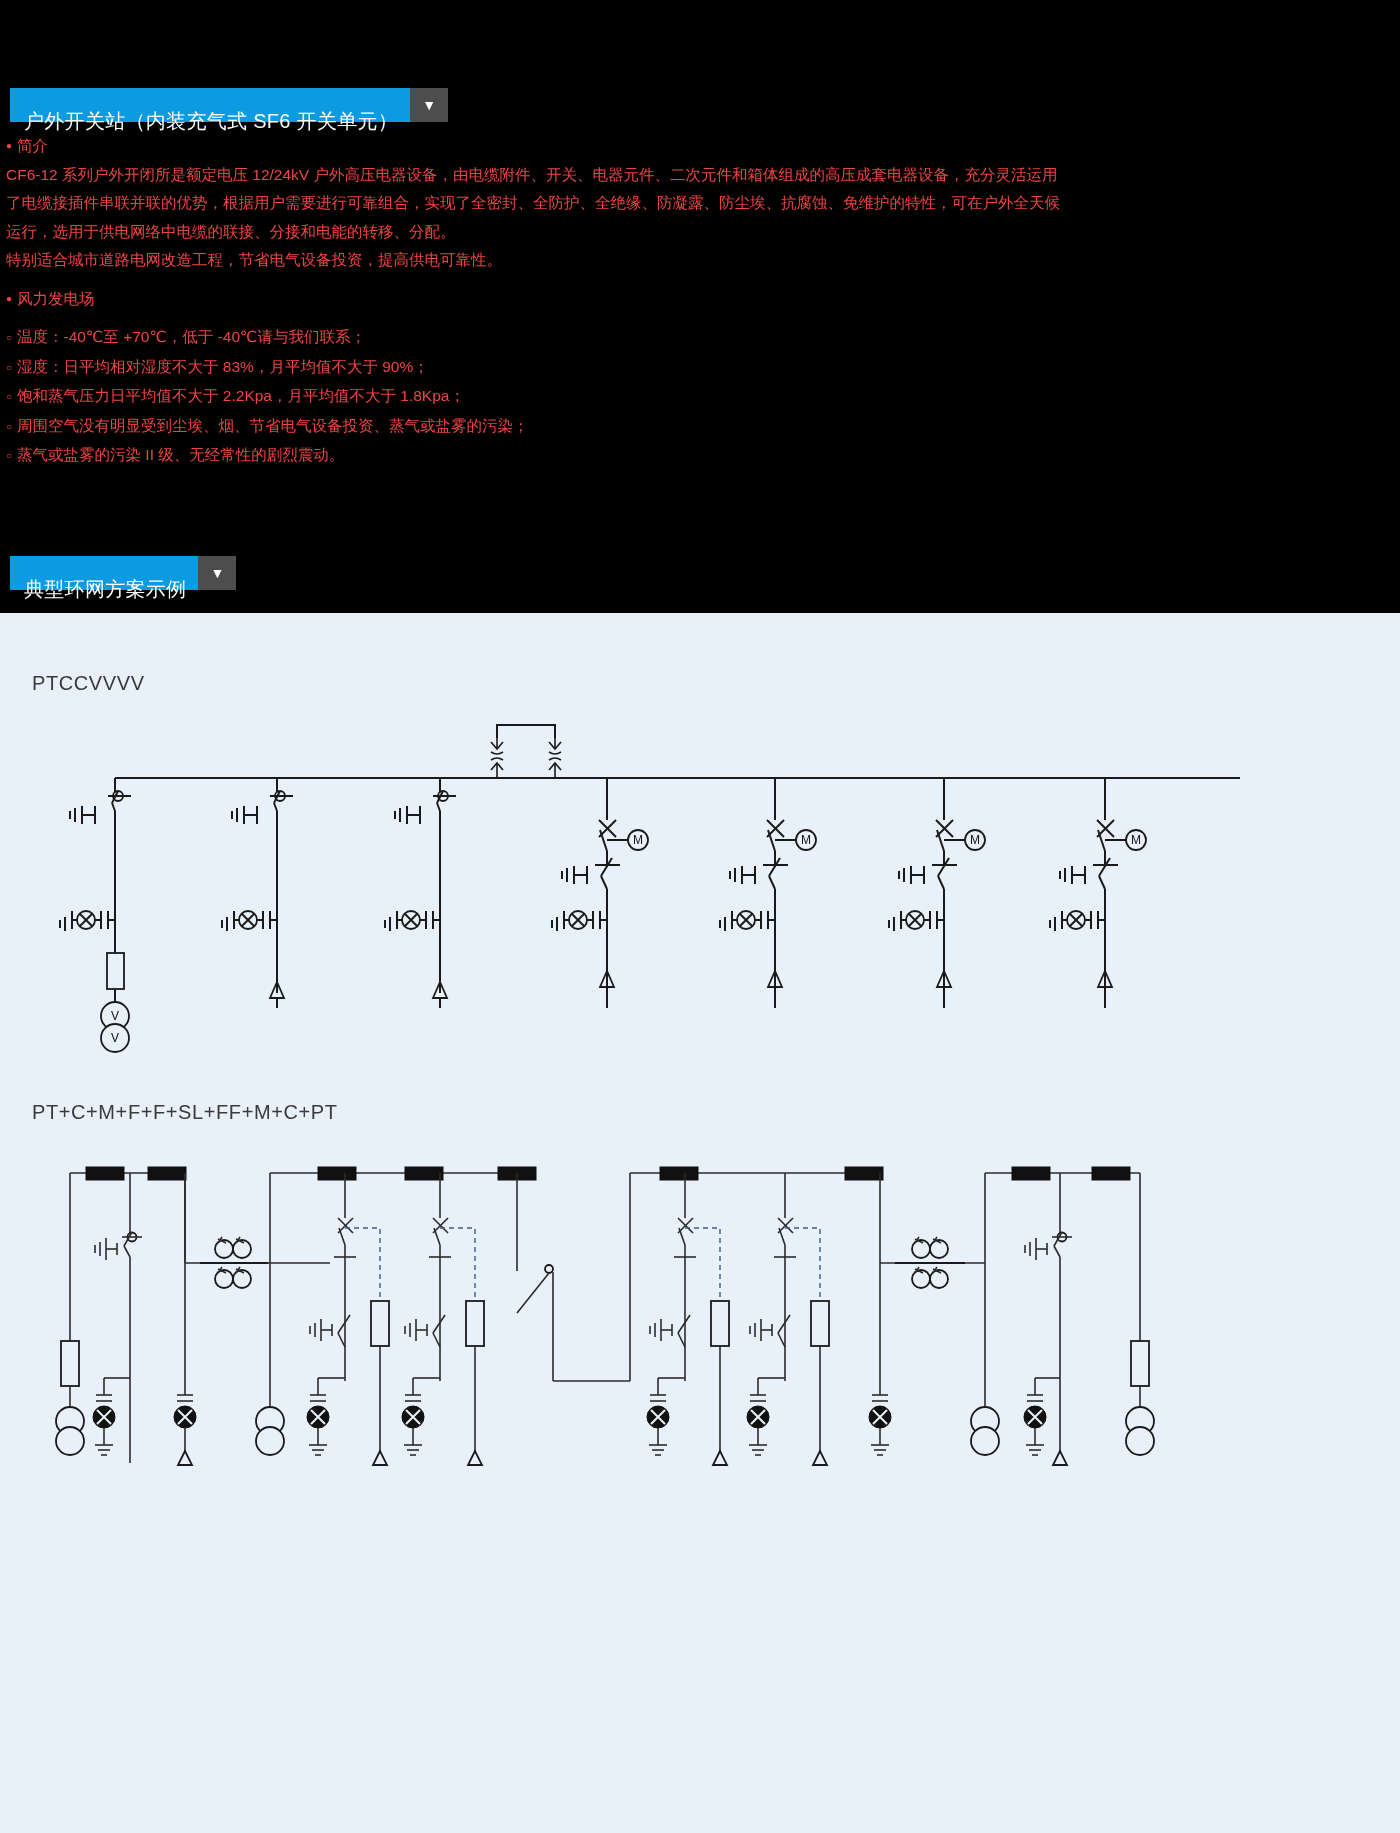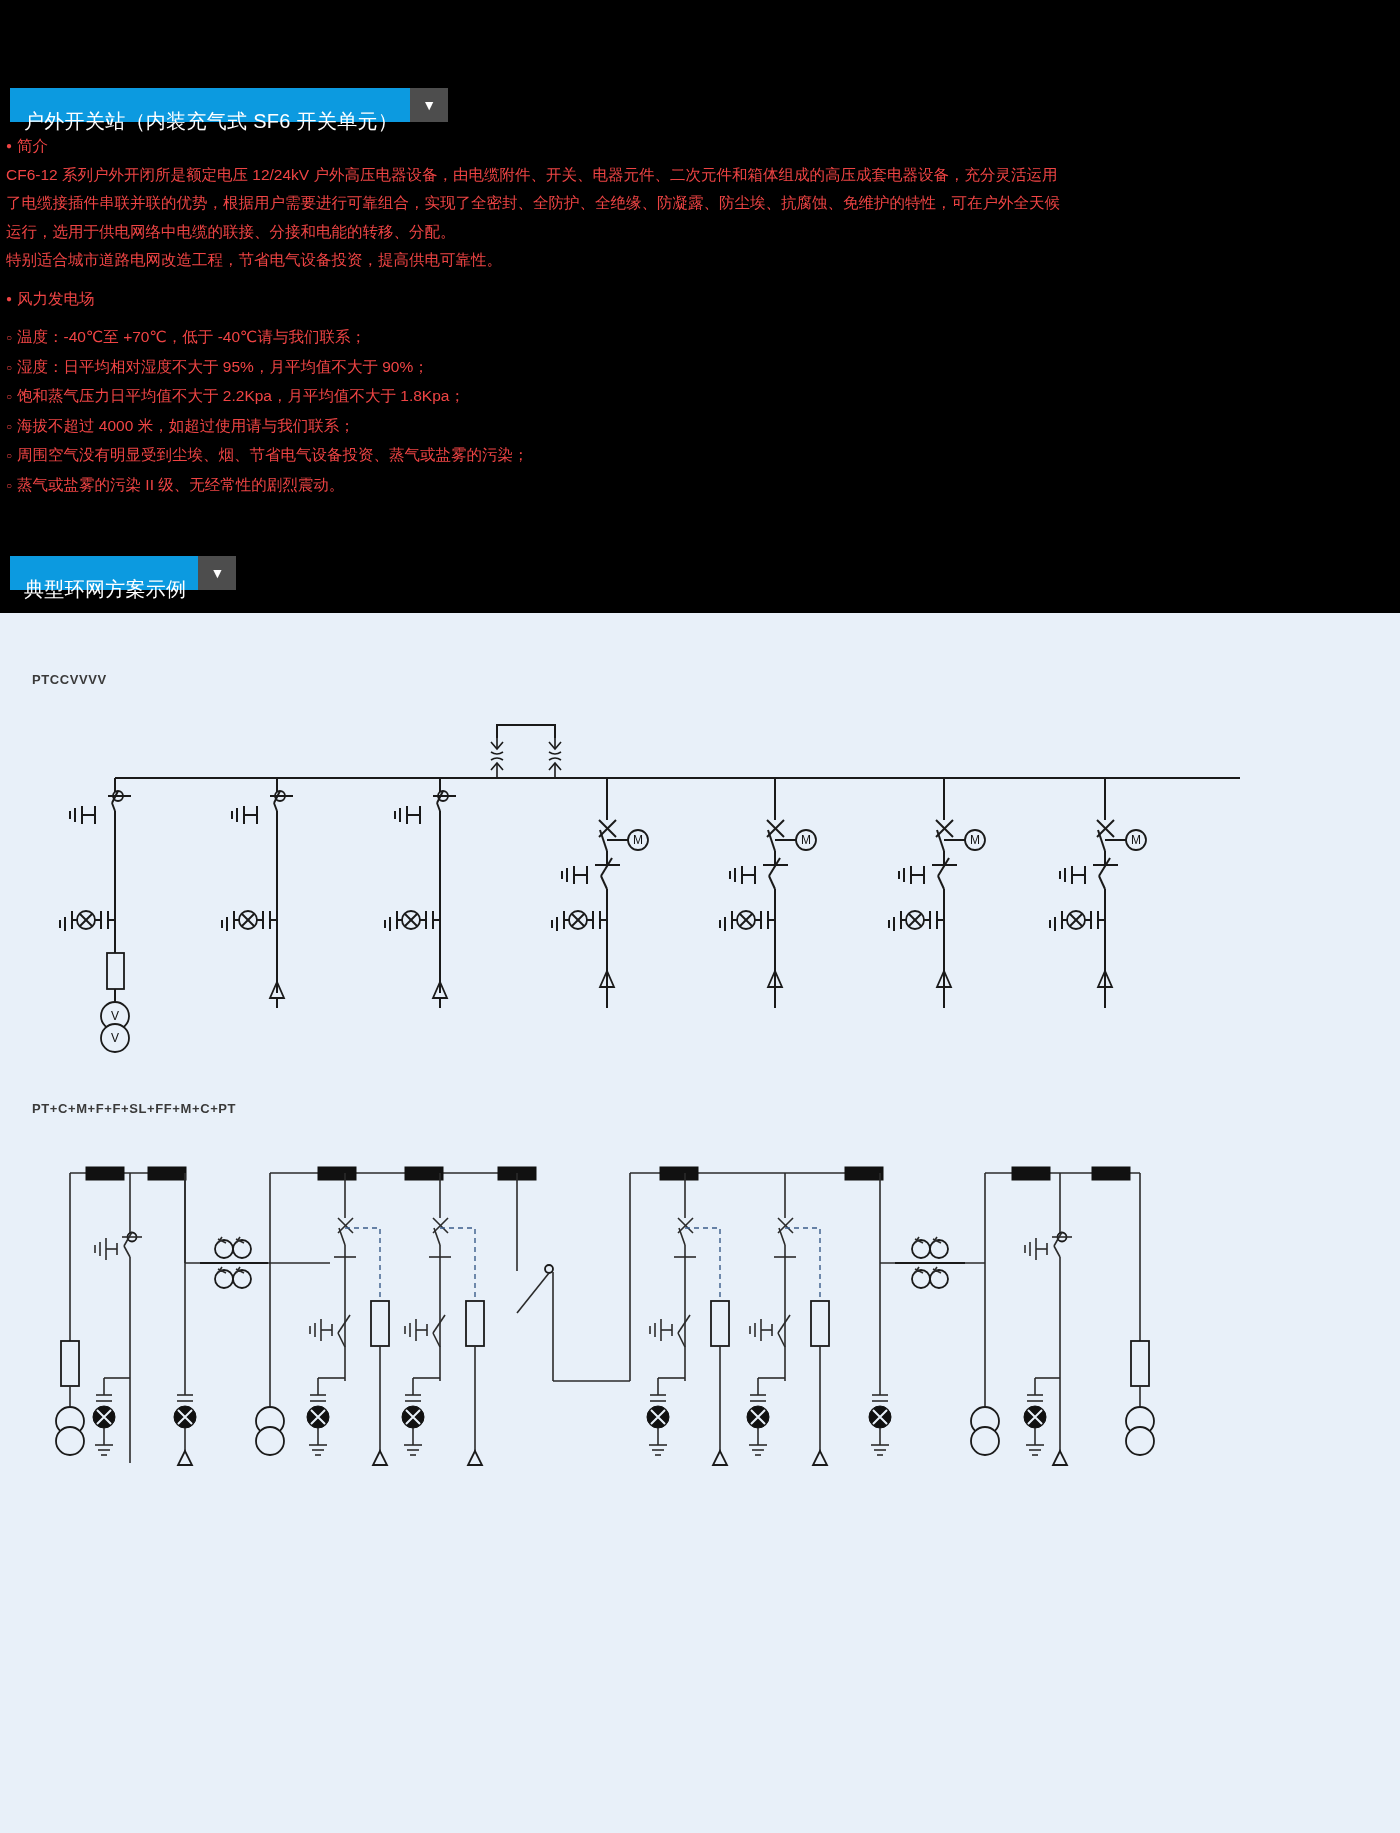--- a/index.html
+++ b/index.html
@@ -103,23 +103,22 @@
     position: absolute;
     left: 0;
     top: 613px;
     width: 1400px;
     height: 1220px;
     background: #e8f0f9;
   }
   .diag-label {
     position: absolute;
     color: #3a3a3a;
-    font-size: 13px;
+    font-size: 20px;
     letter-spacing: 0.6px;
-    font-weight: bold;
   }
   #label1 { left: 32px; top: 59px; }
   #label2 { left: 32px; top: 488px; }
 
   svg { display: block; }
   .sch {
     position: absolute;
     left: 0;
   }
   #sch1 { top: 95px; }
@@ -151,23 +150,22 @@
   <div class="dark-body">
     <p class="bullet-head dot-solid">简介</p>
     <p>CF6-12 系列户外开闭所是额定电压 12/24kV 户外高压电器设备，由电缆附件、开关、电器元件、二次元件和箱体组成的高压成套电器设备，充分灵活运用</p>
     <p>了电缆接插件串联并联的优势，根据用户需要进行可靠组合，实现了全密封、全防护、全绝缘、防凝露、防尘埃、抗腐蚀、免维护的特性，可在户外全天候</p>
     <p>运行，选用于供电网络中电缆的联接、分接和电能的转移、分配。</p>
     <p>特别适合城市道路电网改造工程，节省电气设备投资，提高供电可靠性。</p>
     <div class="spacer"></div>
     <p class="dot-solid">风力发电场</p>
     <div class="spacer"></div>
     <p class="dot-hollow">温度：-40℃至 +70℃，低于 -40℃请与我们联系；</p>
-    <p class="dot-hollow">湿度：日平均相对湿度不大于 95%，月平均值不大于 90%；</p>
+    <p class="dot-hollow">湿度：日平均相对湿度不大于 83%，月平均值不大于 90%；</p>
     <p class="dot-hollow">饱和蒸气压力日平均值不大于 2.2Kpa，月平均值不大于 1.8Kpa；</p>
-    <p class="dot-hollow">海拔不超过 4000 米，如超过使用请与我们联系；</p>
     <p class="dot-hollow">周围空气没有明显受到尘埃、烟、节省电气设备投资、蒸气或盐雾的污染；</p>
     <p class="dot-hollow">蒸气或盐雾的污染 II 级、无经常性的剧烈震动。</p>
   </div>
 
   <div class="sec-head" id="head2">
     <div class="title">典型环网方案示例</div>
     <div class="caret">▼</div>
   </div>
 
   <div class="diagrams">

